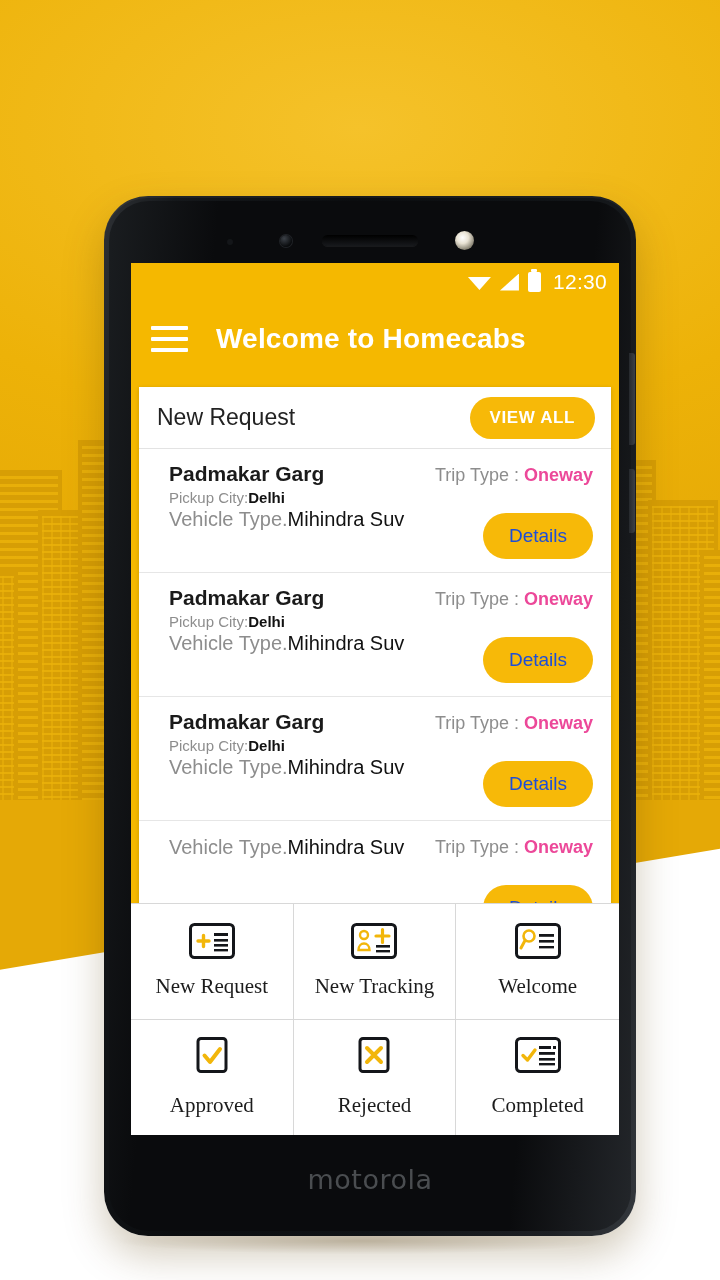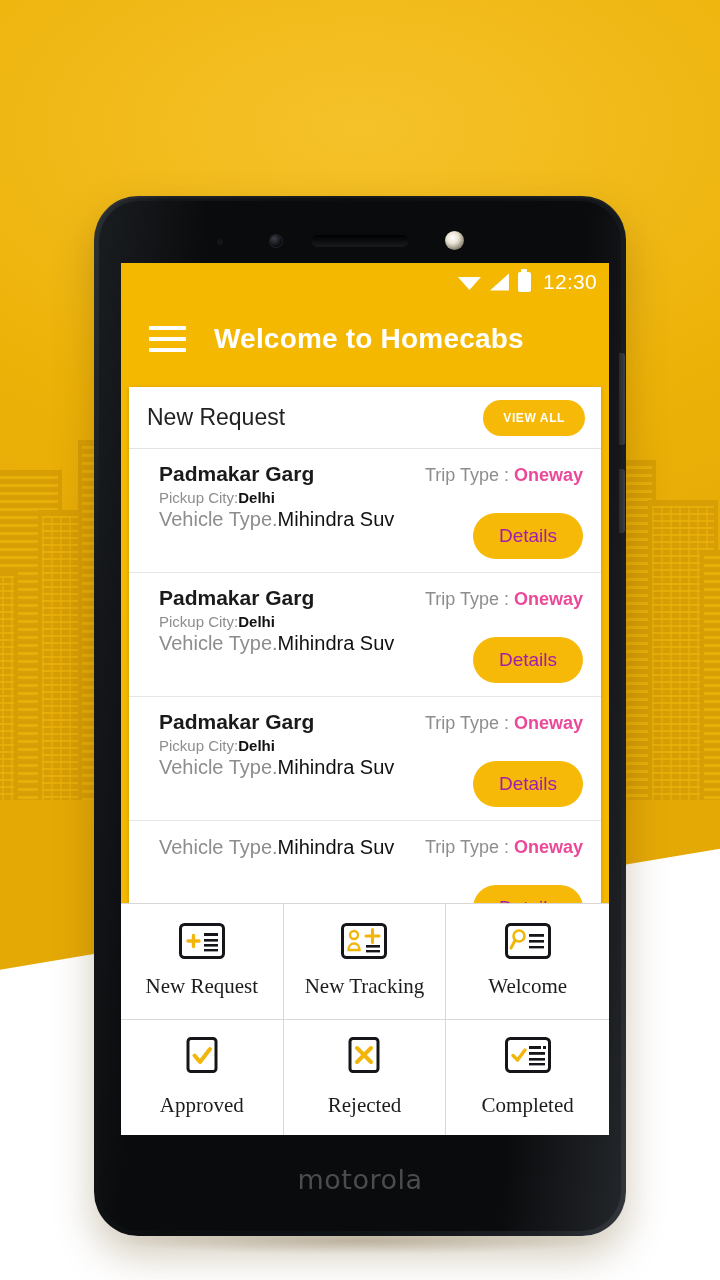--- a/index.html
+++ b/index.html
@@ -29,21 +29,21 @@
   }
   
   #swoosh {
     position:absolute; left:-40px; right:-40px; bottom:-10px; height:560px;
     background:#ffffff;
     clip-path:polygon(0 44%, 100% 20%, 100% 100%, 0 100%);
   }
 
   
   #phone {
-    position:absolute; left:94px; top:196px; width:532px; height:1040px;
+    position:absolute; left:104px; top:196px; width:532px; height:1040px;
     border-radius:44px;
     background:linear-gradient(100deg,#2e3135 0%,#15181b 10%,#0b0d0f 35%,#101316 62%,#1d2024 88%,#34383d 100%);
     box-shadow:0 18px 40px rgba(90,60,0,.28), 0 2px 0 rgba(255,255,255,.05) inset;
   }
   #phone-inner {
     position:absolute; inset:5px; border-radius:40px;
     background:linear-gradient(95deg,#1a1d20,#0a0b0d 18%,#0a0b0d 80%,#23262a);
   }
   
   .side-btn { position:absolute; right:-4px; width:6px; border-radius:0 3px 3px 0;
@@ -75,61 +75,61 @@
   }
   #statusbar .time { font-size:21px; font-weight:400; letter-spacing:.3px; margin-left:3px; }
   .ic-wifi { width:23px; height:16px; position:relative; }
   .ic-wifi::before { content:""; position:absolute; inset:0;
     background:#fff; clip-path:polygon(0 18%, 100% 18%, 50% 100%); }
   .ic-sig { width:19px; height:17px; background:#fff; clip-path:polygon(100% 0, 100% 100%, 0 100%); }
   .ic-bat { width:13px; height:20px; background:#fff; border-radius:2px; position:relative; }
   .ic-bat::before { content:""; position:absolute; left:3.5px; top:-3px; width:6px; height:3px; background:#fff; border-radius:1px; }
 
   #appbar {
-    height:76px; background:#f5b800; display:flex; align-items:center; gap:28px; padding-left:28px;
+    height:76px; background:#f5b800; display:flex; align-items:center; gap:28px; padding-left:20px;
   }
   #hamburger { width:37px; height:26px; display:flex; flex-direction:column; justify-content:space-between; cursor:pointer; }
   #hamburger i { display:block; height:4px; background:#fff; border-radius:1px; }
   #apptitle { color:#fff; font-size:28px; font-weight:700; letter-spacing:.2px; }
 
   #content { height:758px; background:#f5b800; padding:0 0 0 0; position:relative; }
 
   #card {
     position:absolute; left:8px; right:8px; top:10px; bottom:0;
     background:#fff; box-shadow:0 1px 4px rgba(0,0,0,.18);
     display:flex; flex-direction:column; overflow:hidden;
   }
   #card-head {
     height:62px; flex:0 0 62px; display:flex; align-items:center; justify-content:space-between;
     padding:0 16px 0 18px; border-bottom:1px solid #e3e3e3; background:#fff;
   }
   #card-title { font-size:23px; color:#222; }
   #view-all {
     background:#f7b908; color:#fff; border:none; border-radius:22px;
-    padding:11px 20px; font-size:12px; font-weight:700; letter-spacing:.6px;
+    padding:11px 20px; font-size:17px; font-weight:700; letter-spacing:.6px;
     font-family:"Liberation Sans", sans-serif; cursor:pointer;
   }
 
   #list { flex:1; overflow:hidden; }
   .row {
     position:relative; height:124px; border-bottom:1px solid #e6e6e6;
     padding:13px 16px 0 30px;
   }
   .row .name { font-size:21px; font-weight:700; color:#1a1a1a; }
   .row .pickup { font-size:15px; color:#8d8d8d; margin-top:3px; }
   .row .pickup b { color:#111; font-weight:700; }
   .row .vehicle { font-size:20px; color:#8d8d8d; margin-top:2px; }
   .row .vehicle b { color:#111; font-weight:400; }
   .row .trip {
     position:absolute; right:18px; top:16px; font-size:18px; color:#8d8d8d;
   }
   .row .trip b { color:#ec4899; font-weight:700; }
   .row .details {
     position:absolute; right:18px; top:64px;
-    background:#f7b908; color:#a21caf; border:none; border-radius:24px;
+    background:#f7b908; color:#1d4ed8; border:none; border-radius:24px;
     padding:12px 26px; font-size:19px; font-family:"Liberation Sans", sans-serif; cursor:pointer;
   }
   #gridwrap {
     position:absolute; left:0; right:0; bottom:0; height:232px;
     background:#fff; display:grid; grid-template-columns:1fr 1fr 1fr; grid-template-rows:1fr 1fr;
     border-top:1px solid #d8d8d8;
   }
   .tile {
     display:flex; flex-direction:column; align-items:center; justify-content:center; gap:11px;
     border-right:1px solid #d8d8d8; border-bottom:1px solid #d8d8d8; cursor:pointer; background:#fff;

